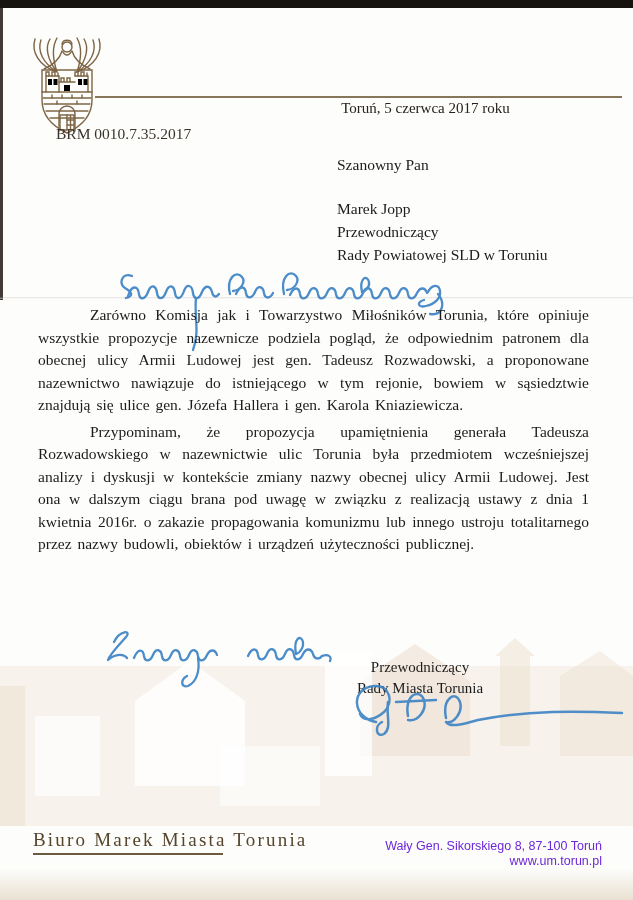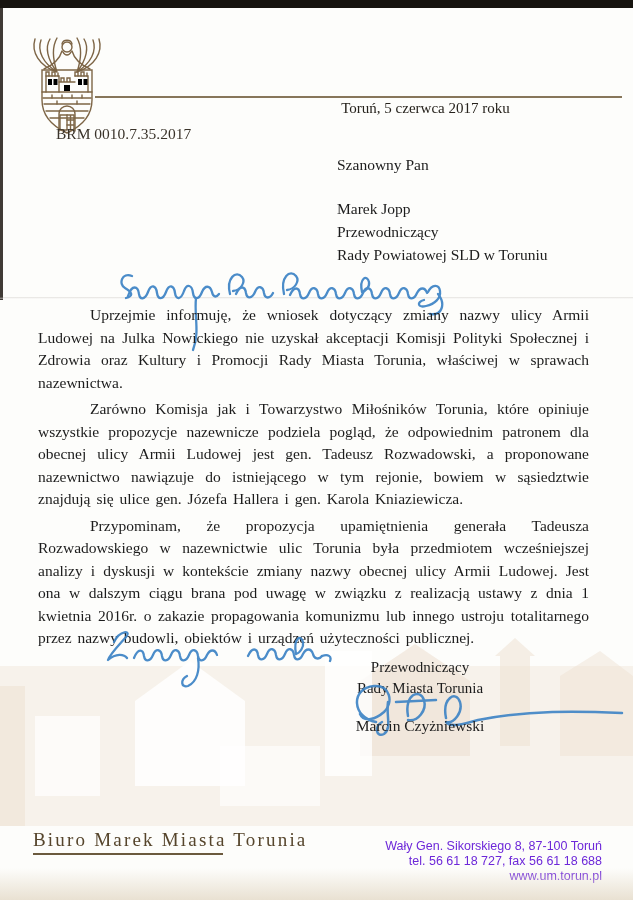--- a/index.html
+++ b/index.html
@@ -105,21 +105,20 @@
       <path d="M124,30 C128,21 133,22 134,29 C135,35 140,35 143,28 C146,21 151,22 152,29 C153,35 158,35 161,29"></path>
       <path d="M172,30 C168,13 178,5 184,12 C188,17 183,25 175,26"></path>
       <path d="M178,31 C182,22 187,23 188,30 C189,36 194,36 197,29 C200,22 205,23 206,30 C207,36 212,36 215,29 C218,22 223,23 224,30 C225,36 230,36 233,29 C236,22 241,23 242,30 C243,36 248,36 251,29 C254,22 259,23 260,30 C261,36 266,36 269,29 C272,22 277,23 278,30 C279,36 284,36 287,29 C290,22 295,23 296,30 C297,36 302,36 305,29 C308,23 313,23 315,29"></path>
       <path d="M250,28 C247,14 255,10 257,18 C258,23 253,28 250,28"></path>
       <path d="M316,28 C320,20 327,20 328,27 C329,34 323,40 314,42 C306,44 304,38 312,36"></path>
       <path d="M326,30 C334,40 330,52 318,50"></path>
     </g>
   </svg>
 
   <div class="abs body-text">
-    <p>Uprzejmie informuję, że wniosek dotyczący zmiany nazwy ulicy Armii Ludowej na Julka Nowickiego nie uzyskał akceptacji Komisji Polityki Społecznej i Zdrowia oraz Kultury i Promocji Rady Miasta Torunia, właściwej w sprawach nazewnictwa.</p>
     <p>Zarówno Komisja jak i Towarzystwo Miłośników Torunia, które opiniuje wszystkie propozycje nazewnicze podziela pogląd, że odpowiednim patronem dla obecnej ulicy Armii Ludowej jest gen. Tadeusz Rozwadowski, a proponowane nazewnictwo nawiązuje do istniejącego w tym rejonie, bowiem w sąsiedztwie znajdują się ulice gen. Józefa Hallera i gen. Karola Kniaziewicza.</p>
     <p>Przypominam, że propozycja upamiętnienia generała Tadeusza Rozwadowskiego w nazewnictwie ulic Torunia była przedmiotem wcześniejszej analizy i dyskusji w kontekście zmiany nazwy obecnej ulicy Armii Ludowej. Jest ona w dalszym ciągu brana pod uwagę w związku z realizacją ustawy z dnia 1 kwietnia 2016r. o zakazie propagowania komunizmu lub innego ustroju totalitarnego przez nazwy budowli, obiektów i urządzeń użyteczności publicznej.</p>
   </div>
 
   <svg class="abs ink" style="left:100px;top:620px;" width="250" height="75" viewBox="0 0 250 75" role="img" aria-label="Z wyrazami szacunku">
     <g stroke-width="2.3" opacity="0.92">
       <path d="M14,22 C20,10 32,10 26,17 C18,26 10,34 8,40 C16,33 24,34 27,38"></path>
       <path d="M34,38 C38,28 43,29 44,36 C45,42 50,42 53,35 C56,28 61,29 62,36 C63,42 68,42 71,35 C74,28 79,29 80,36 C81,42 86,42 89,35 C92,28 97,29 98,36 C99,42 104,42 107,35 C110,29 115,29 117,35"></path>
       <path d="M98,38 C100,50 97,62 88,66 C81,68 80,60 87,56"></path>
       <path d="M148,36 C152,27 157,28 158,35 C159,41 164,41 167,34 C170,27 175,28 176,35 C177,41 182,41 185,34 C188,27 193,28 194,35 C195,41 200,41 203,34 C206,28 211,28 213,34 C214,39 219,40 222,36"></path>
@@ -136,24 +135,22 @@
   <svg class="abs ink" style="left:338px;top:678px;" width="292" height="62" viewBox="0 0 292 62" role="img" aria-label="Marcin Czyżniewski">
     <g stroke-width="2.5" opacity="0.9">
       <path d="M38,44 C14,40 12,10 36,8 C52,7 56,24 46,34 C38,41 26,45 22,36"></path>
       <path d="M50,24 C48,38 54,50 46,56 C38,60 36,48 44,44"></path>
       <path d="M70,38 C66,16 82,10 86,22 C89,32 80,44 70,42"></path>
       <path d="M58,24 L98,22"></path>
       <path d="M108,40 C104,20 118,12 122,24 C125,34 116,46 108,44 C112,50 126,46 140,42 C190,32 240,33 284,35"></path>
     </g>
   </svg>
 
-  <div class="abs sig-name">Marcin Czyżniewski</div>
 
   <div class="abs foot-office">Biuro Marek Miasta Torunia</div>
   <div class="abs foot-rule"></div>
   <div class="abs foot-contact">
     <div>Wały Gen. Sikorskiego 8, 87-100 Toruń</div>
-    <div>tel. 56 61 18 727, fax 56 61 18 688</div>
     <div>www.um.torun.pl</div>
   </div>
 
   <div class="abs bottom-band"></div>
 </div>
 
 </body></html>

